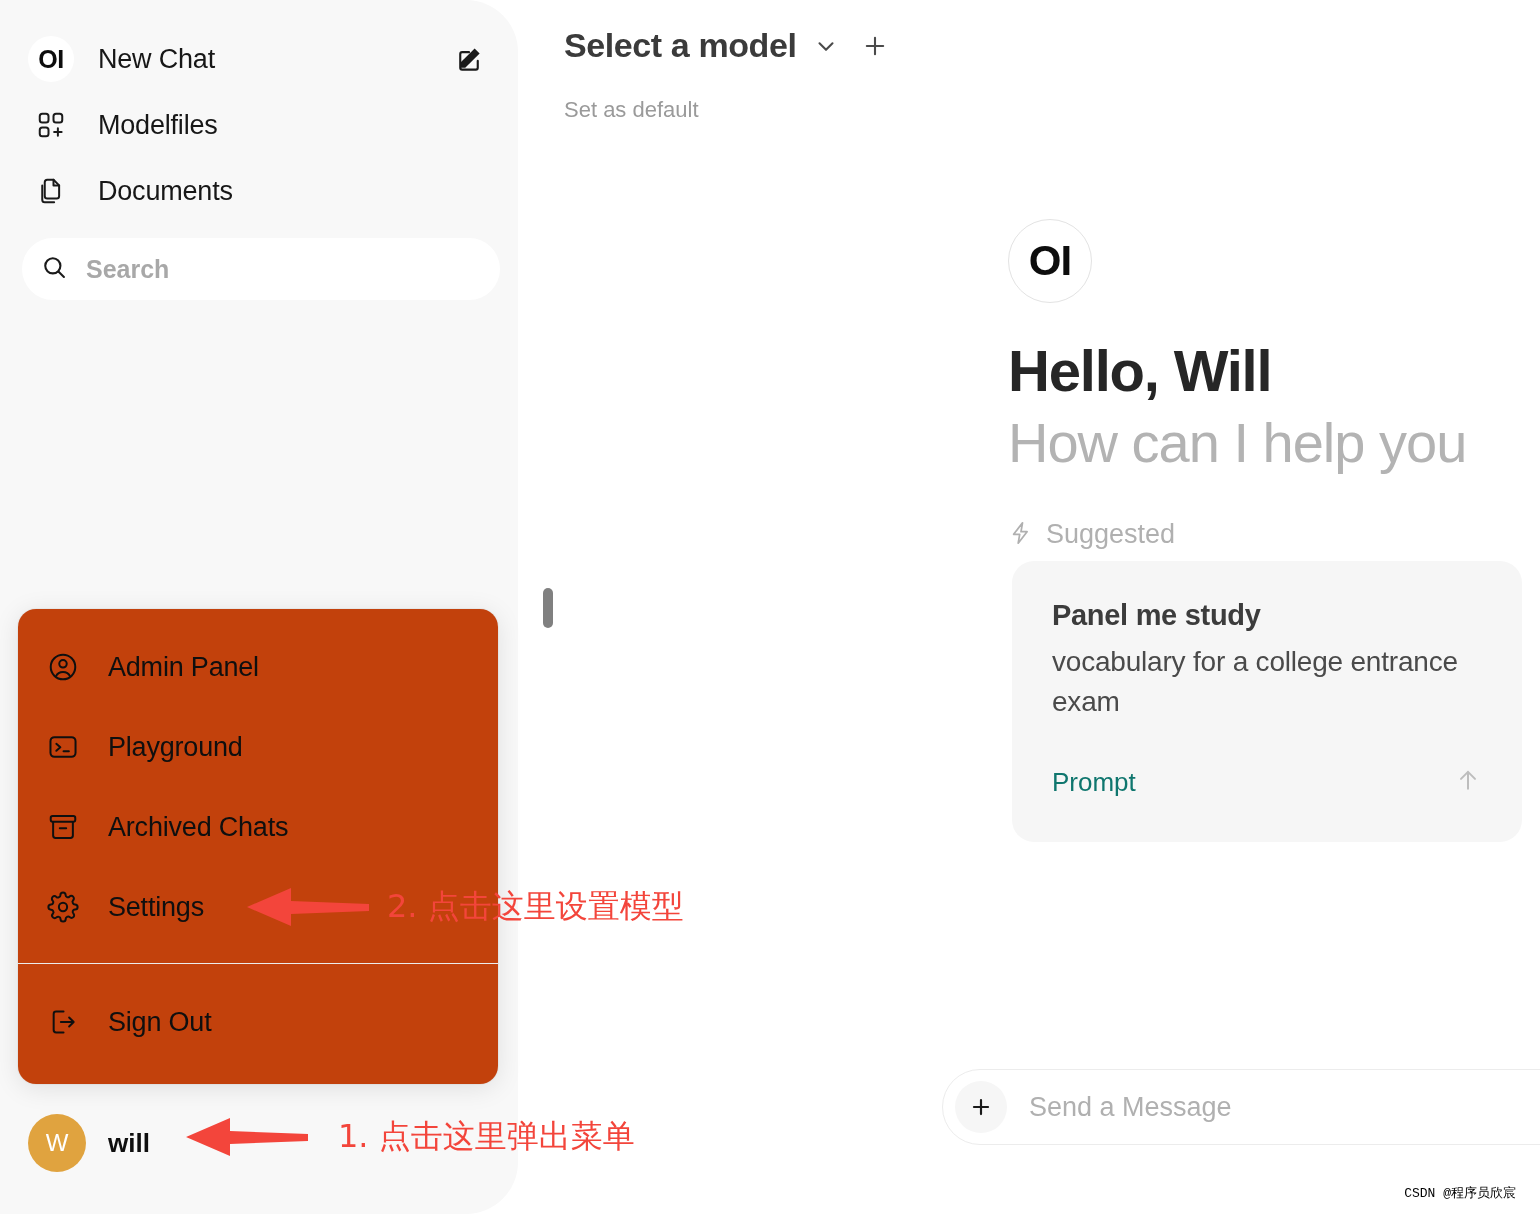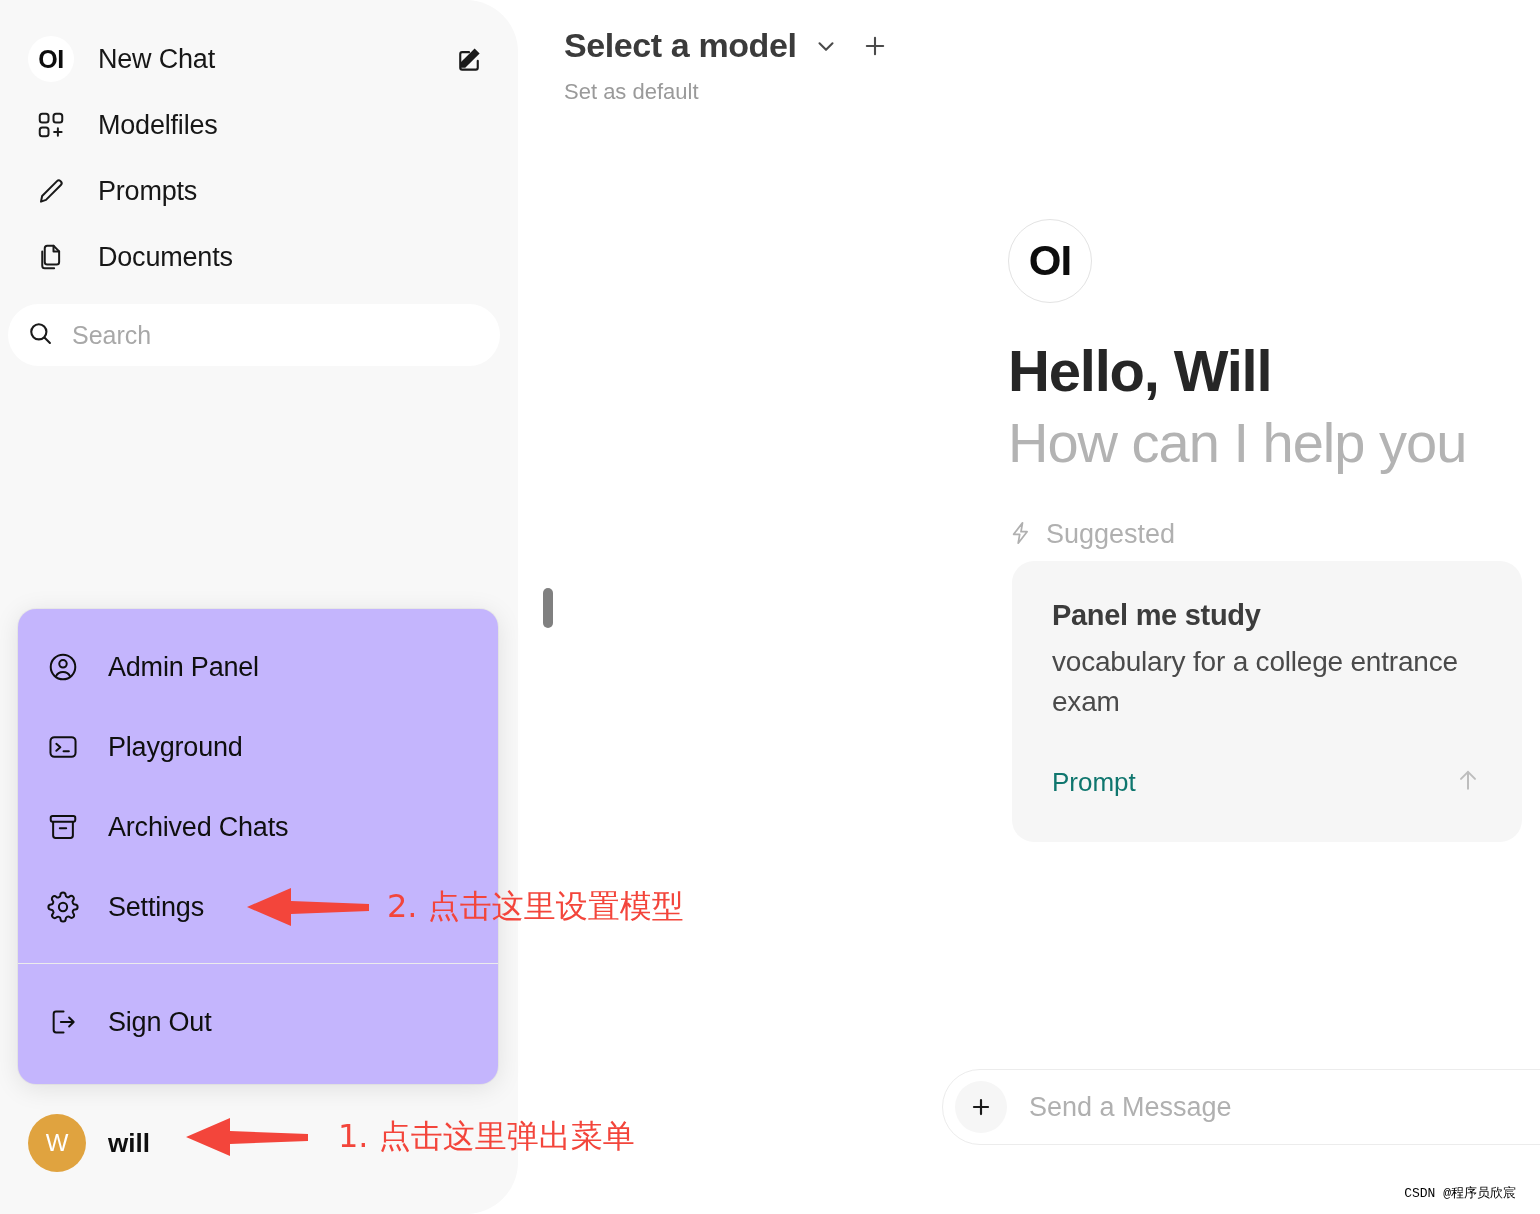--- a/index.html
+++ b/index.html
@@ -47,35 +47,35 @@
     align-items: center; justify-content: center;
   }
   .edit-btn {
     position: absolute; right: 14px; top: 50%;
     transform: translateY(-50%);
     width: 34px; height: 34px; display: flex;
     align-items: center; justify-content: center; cursor: pointer;
   }
 
   
-  .search-wrap { padding: 14px 18px 0 8px; }
+  .search-wrap { padding: 14px 18px 0 22px; font-weight: bold; }
   .search-box {
     display: flex; align-items: center;
     height: 62px; background: #ffffff;
     border-radius: 31px; padding: 0 18px;
   }
   .search-box .placeholder {
     margin-left: 18px; font-size: 25px; color: #a8a8a8;
   }
 
   
   .popup {
     position: absolute; left: 18px; top: 609px;
     width: 480px;
-    background: #c4b5fd;
+    background: #c2410c;
     border-radius: 18px;
     box-shadow: 0 4px 26px rgba(0,0,0,.10), 0 0 0 1px rgba(0,0,0,.035);
     overflow: hidden;
     padding: 18px 0 0 0;
   }
   .popup-group { padding: 0 0 16px 0; }
   .popup-item {
     display: flex; align-items: center;
     height: 80px; padding: 0 22px; cursor: pointer;
   }
@@ -119,21 +119,21 @@
 
   .model-header { position: absolute; left: 46px; top: 26px; }
   .model-title-row { display: flex; align-items: center; }
   .model-title {
     font-size: 34px; font-weight: 700; color: #3b3b3b;
     letter-spacing: -0.4px;
   }
   .chev { margin-left: 16px; display: flex; align-items: center; cursor: pointer; }
   .plus-btn { margin-left: 22px; display: flex; align-items: center; cursor: pointer; }
   .set-default {
-    margin-top: 14px; font-size: 22px; color: #9a9a9a; cursor: pointer;
+    margin-top: 32px; font-size: 22px; color: #9a9a9a; cursor: pointer;
   }
 
   
   .greet { position: absolute; left: 490px; top: 219px; width: 700px; }
   .greet-logo {
     width: 84px; height: 84px; border-radius: 50%;
     border: 1px solid #e3e3e3; background: #fff;
     display: flex; align-items: center; justify-content: center;
   }
   .greet-logo .oi { font-size: 42px; font-weight: 700; color: #0d0d0d; letter-spacing: -1px; }
@@ -234,28 +234,20 @@
           <svg width="30" height="30" viewBox="0 0 24 24" fill="none" stroke="#1a1a1a" stroke-width="1.6" stroke-linecap="round" stroke-linejoin="round">
             <rect x="3" y="3" width="7" height="7" rx="2"></rect>
             <rect x="14" y="3" width="7" height="7" rx="2"></rect>
             <rect x="3" y="14" width="7" height="7" rx="2"></rect>
             <path d="M17.5 14.5v6M14.5 17.5h6"></path>
           </svg>
         </span>
         <span class="nav-label">Modelfiles</span>
       </div>
 
-      <div class="nav-row">
-        <span class="nav-icon">
-          <svg width="30" height="30" viewBox="0 0 24 24" fill="none" stroke="#1a1a1a" stroke-width="1.6" stroke-linecap="round" stroke-linejoin="round">
-            <path d="M4 20.5 4.9 16 16.8 4.1a2 2 0 0 1 2.8 0l.3.3a2 2 0 0 1 0 2.8L8 19.1z"></path>
-          </svg>
-        </span>
-        <span class="nav-label">Prompts</span>
-      </div>
 
       <div class="nav-row">
         <span class="nav-icon">
           <svg width="30" height="30" viewBox="0 0 24 24" fill="none" stroke="#1a1a1a" stroke-width="1.6" stroke-linecap="round" stroke-linejoin="round">
             <path d="M9 3h5l4.5 4.5V16a2 2 0 0 1-2 2H9a2 2 0 0 1-2-2V5a2 2 0 0 1 2-2z"></path>
             <path d="M14 3v4.5h4.5"></path>
             <path d="M5 7.5V19a2 2 0 0 0 2 2h7.5"></path>
           </svg>
         </span>
         <span class="nav-label">Documents</span>

